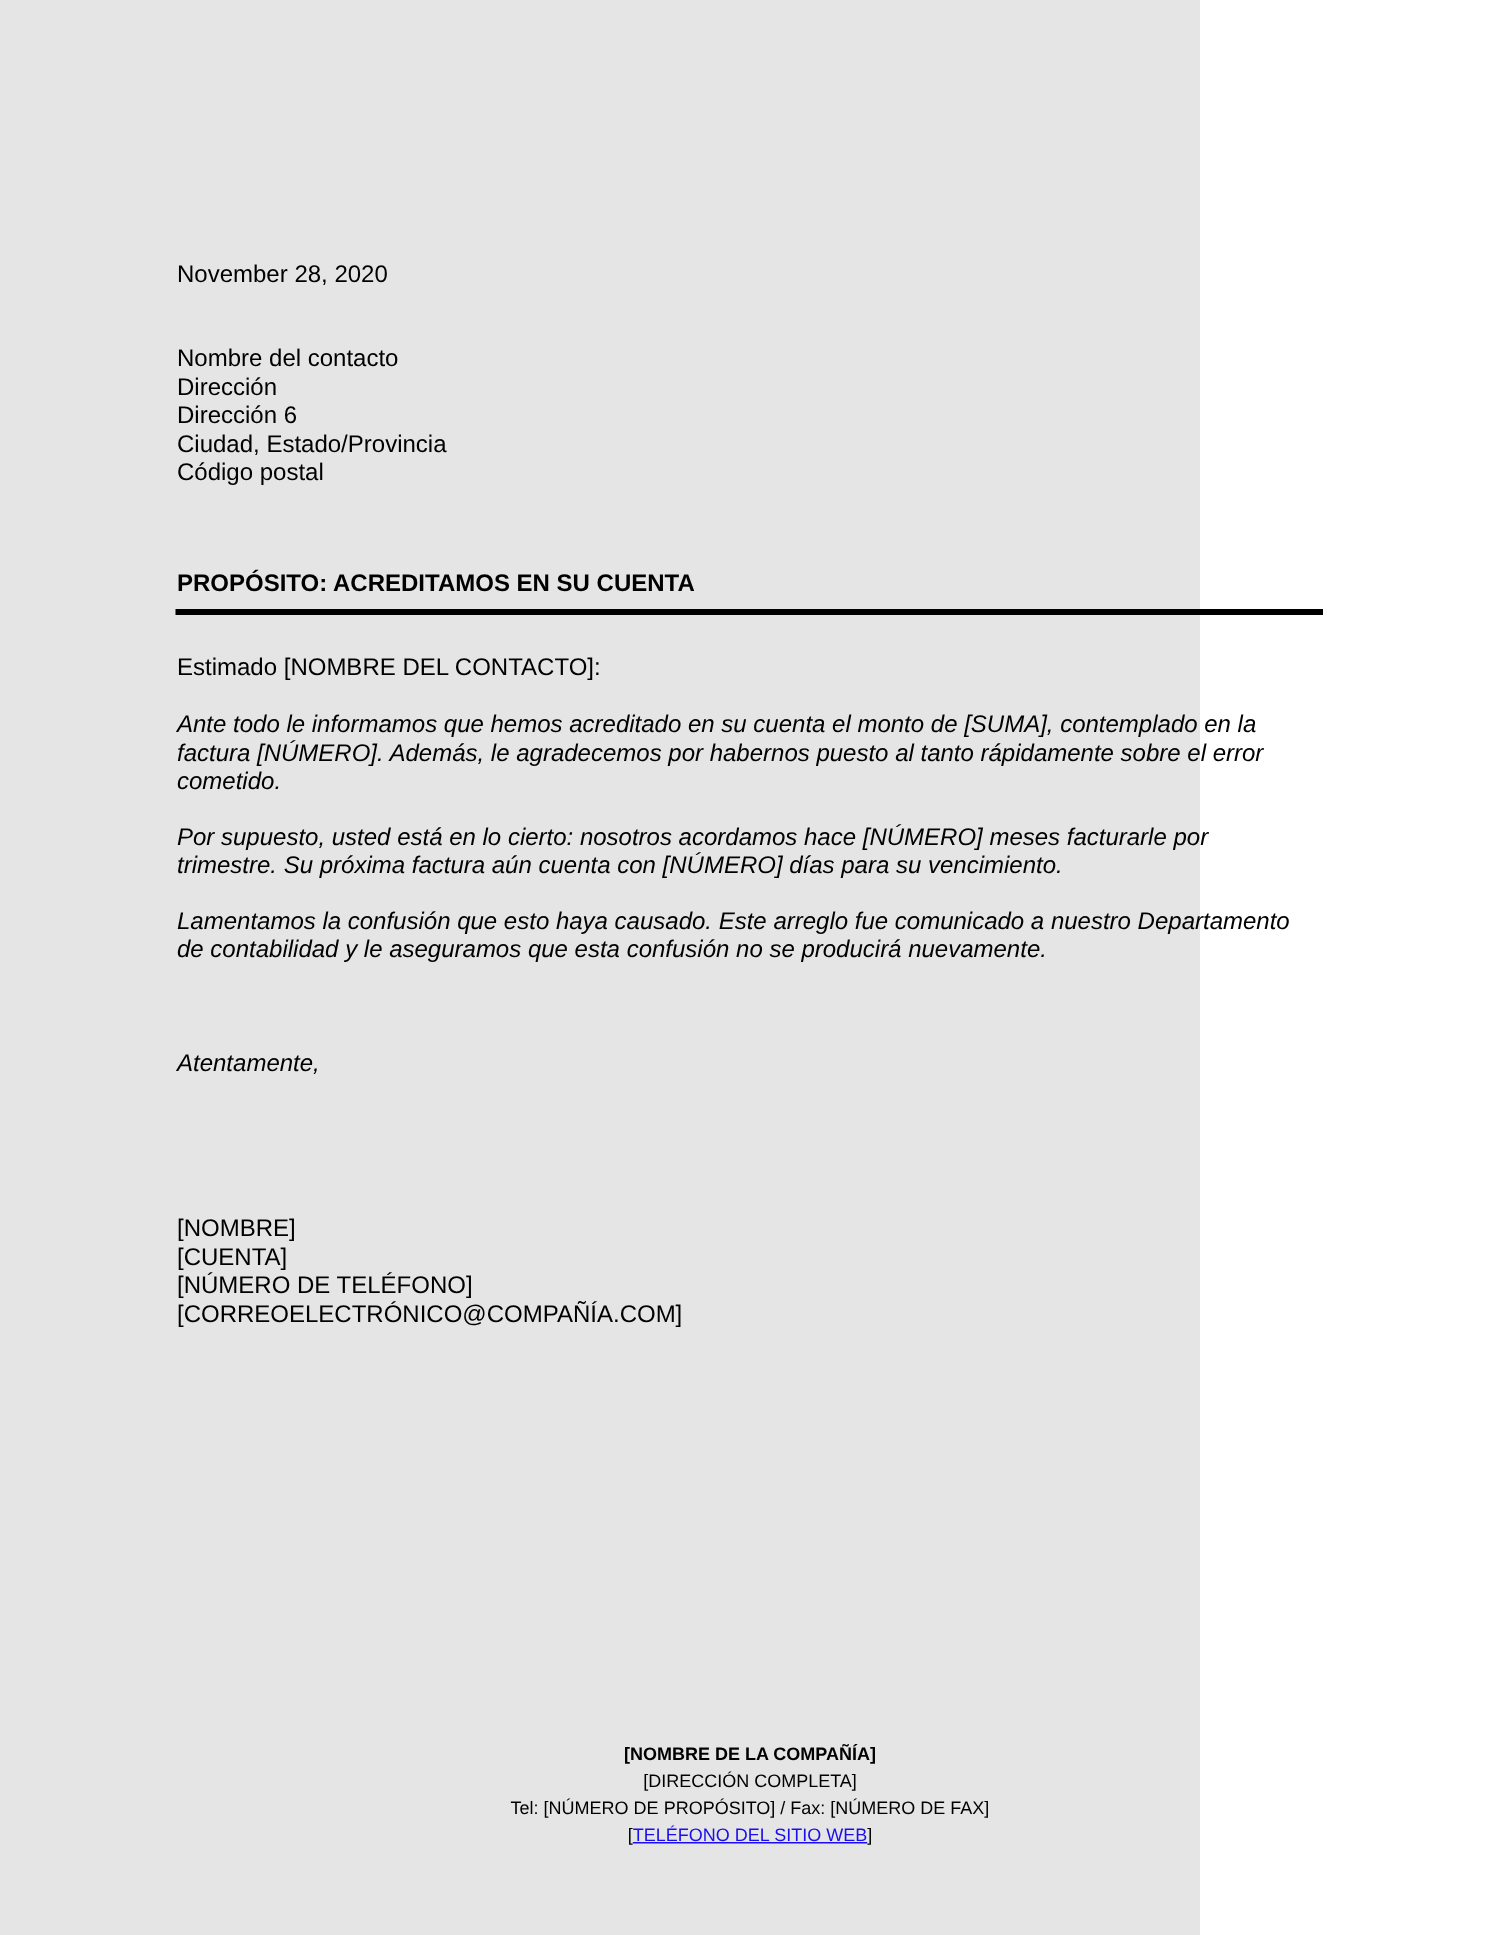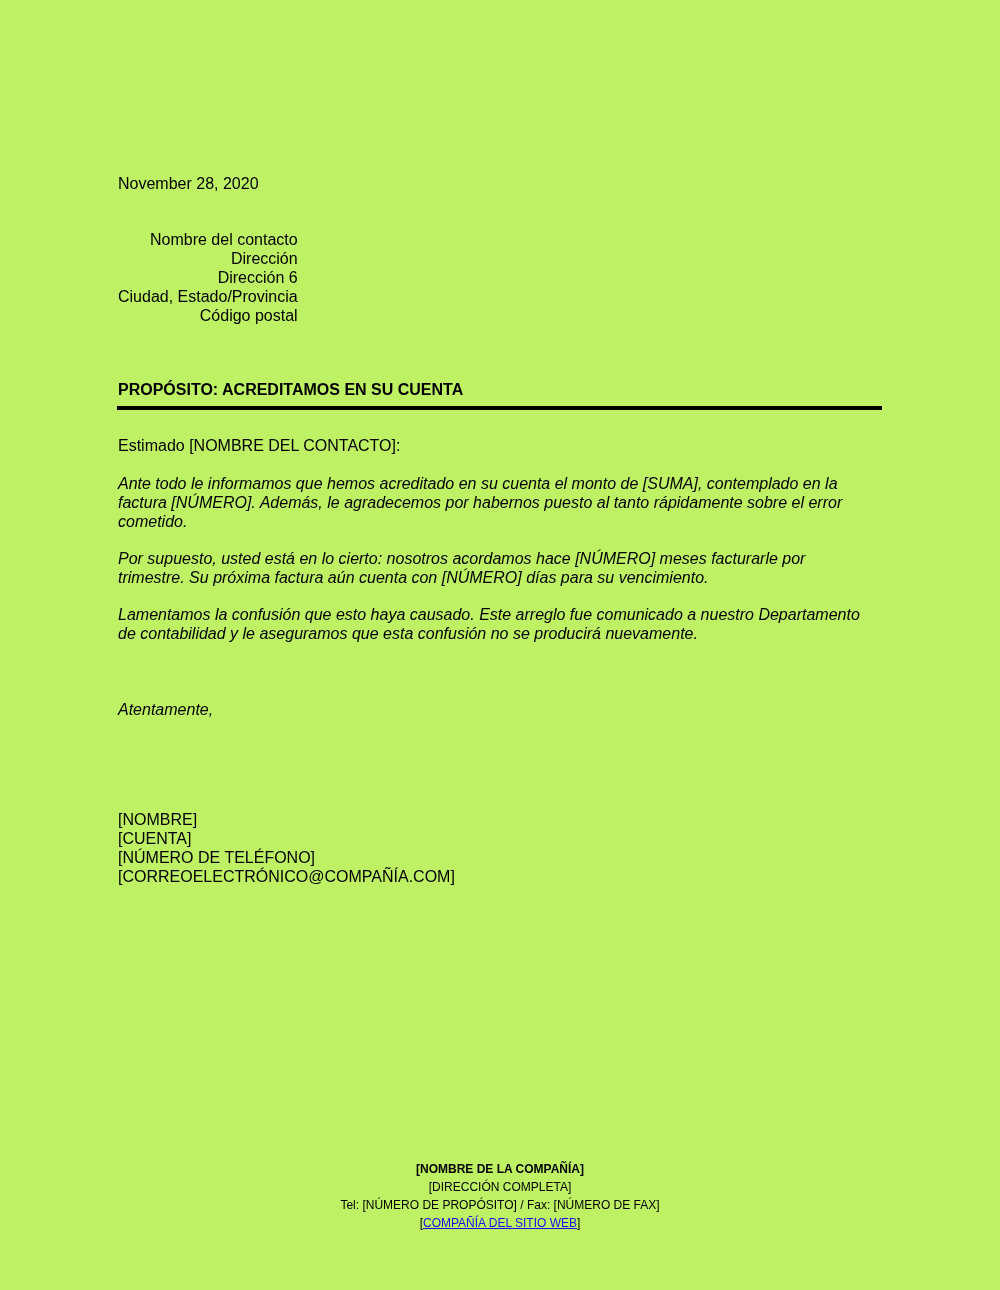--- a/index.html
+++ b/index.html
@@ -13,22 +13,22 @@
       position: relative;
       font-family: "Liberation Sans", sans-serif;
       color: #000000;
       font-size: 16px;
       line-height: 19px;
       overflow: hidden;
     }
     .page {
       position: absolute;
       left: 0; top: 0;
-      width: 1000px; height: 1290px;
-      background: #bef264;
+      width: 800px; height: 1290px;
+      background: #e5e5e5;
     }
     .abs { position: absolute; }
     .left { left: 118px; }
     .line { display: block; white-space: nowrap; }
     .para { width: 770px; font-style: italic; }
     .para span { display: block; white-space: nowrap; }
     .heading {
       font-weight: bold;
       top: 380px;
       white-space: nowrap;
@@ -57,21 +57,21 @@
       text-decoration: underline;
     }
   </style>
 </head>
 <body>
 
 <div class="page">
 
   <div class="abs left line" style="top:174px;">November 28, 2020</div>
 
-  <div class="abs left" style="top:230px;text-align:right;">
+  <div class="abs left" style="top:230px;">
     <span class="line">Nombre del contacto</span>
     <span class="line">Dirección</span>
     <span class="line">Dirección 6</span>
     <span class="line">Ciudad, Estado/Provincia</span>
     <span class="line">Código postal</span>
   </div>
 
   <div class="abs left heading">PROPÓSITO: ACREDITAMOS EN SU CUENTA</div>
   <div class="rule"></div>
 
@@ -99,16 +99,16 @@
     <span class="line">[NOMBRE]</span>
     <span class="line">[CUENTA]</span>
     <span class="line">[NÚMERO DE TELÉFONO]</span>
     <span class="line">[CORREOELECTRÓNICO@COMPAÑÍA.COM]</span>
   </div>
 
   <div class="footer">
     <span class="line company">[NOMBRE DE LA COMPAÑÍA]</span>
     <span class="line">[DIRECCIÓN COMPLETA]</span>
     <span class="line">Tel: [NÚMERO DE PROPÓSITO] / Fax: [NÚMERO DE FAX]</span>
-    <span class="line"><span>[</span><a href="#">COMPAÑÍA DEL SITIO WEB</a><span>]</span></span>
+    <span class="line"><span>[</span><a href="#">TELÉFONO DEL SITIO WEB</a><span>]</span></span>
   </div>
 
 </div>
 
 </body></html>

